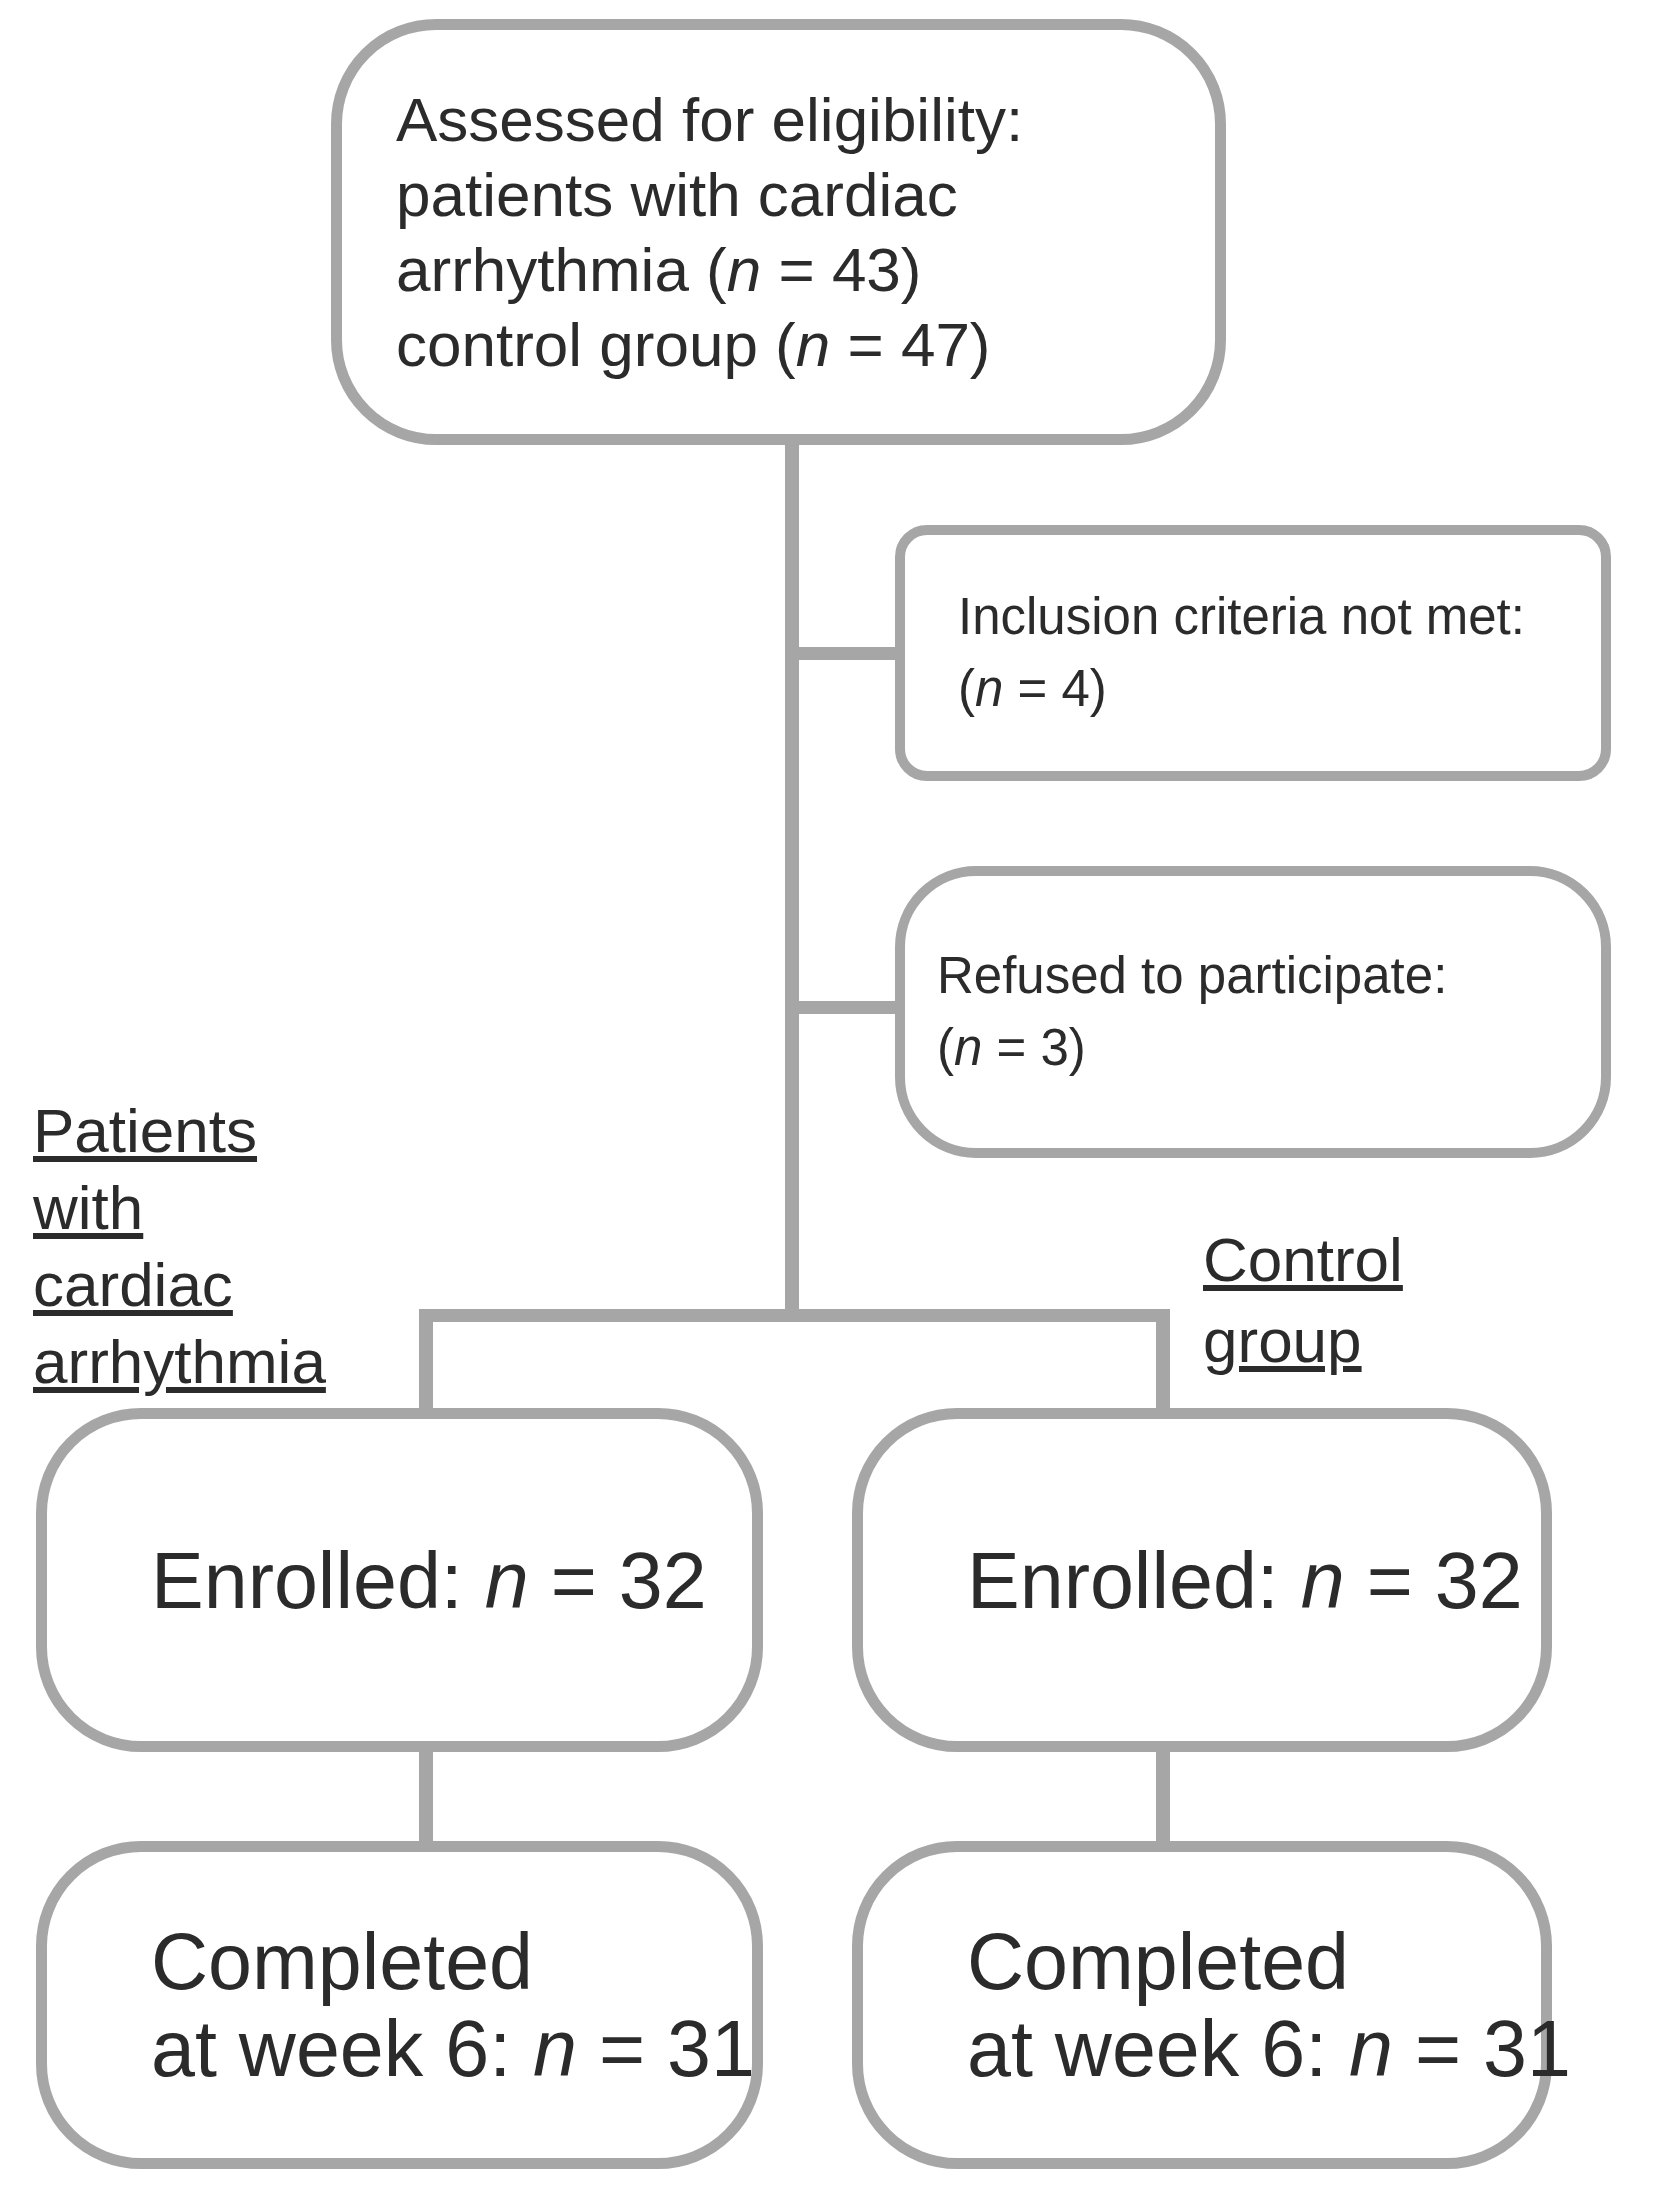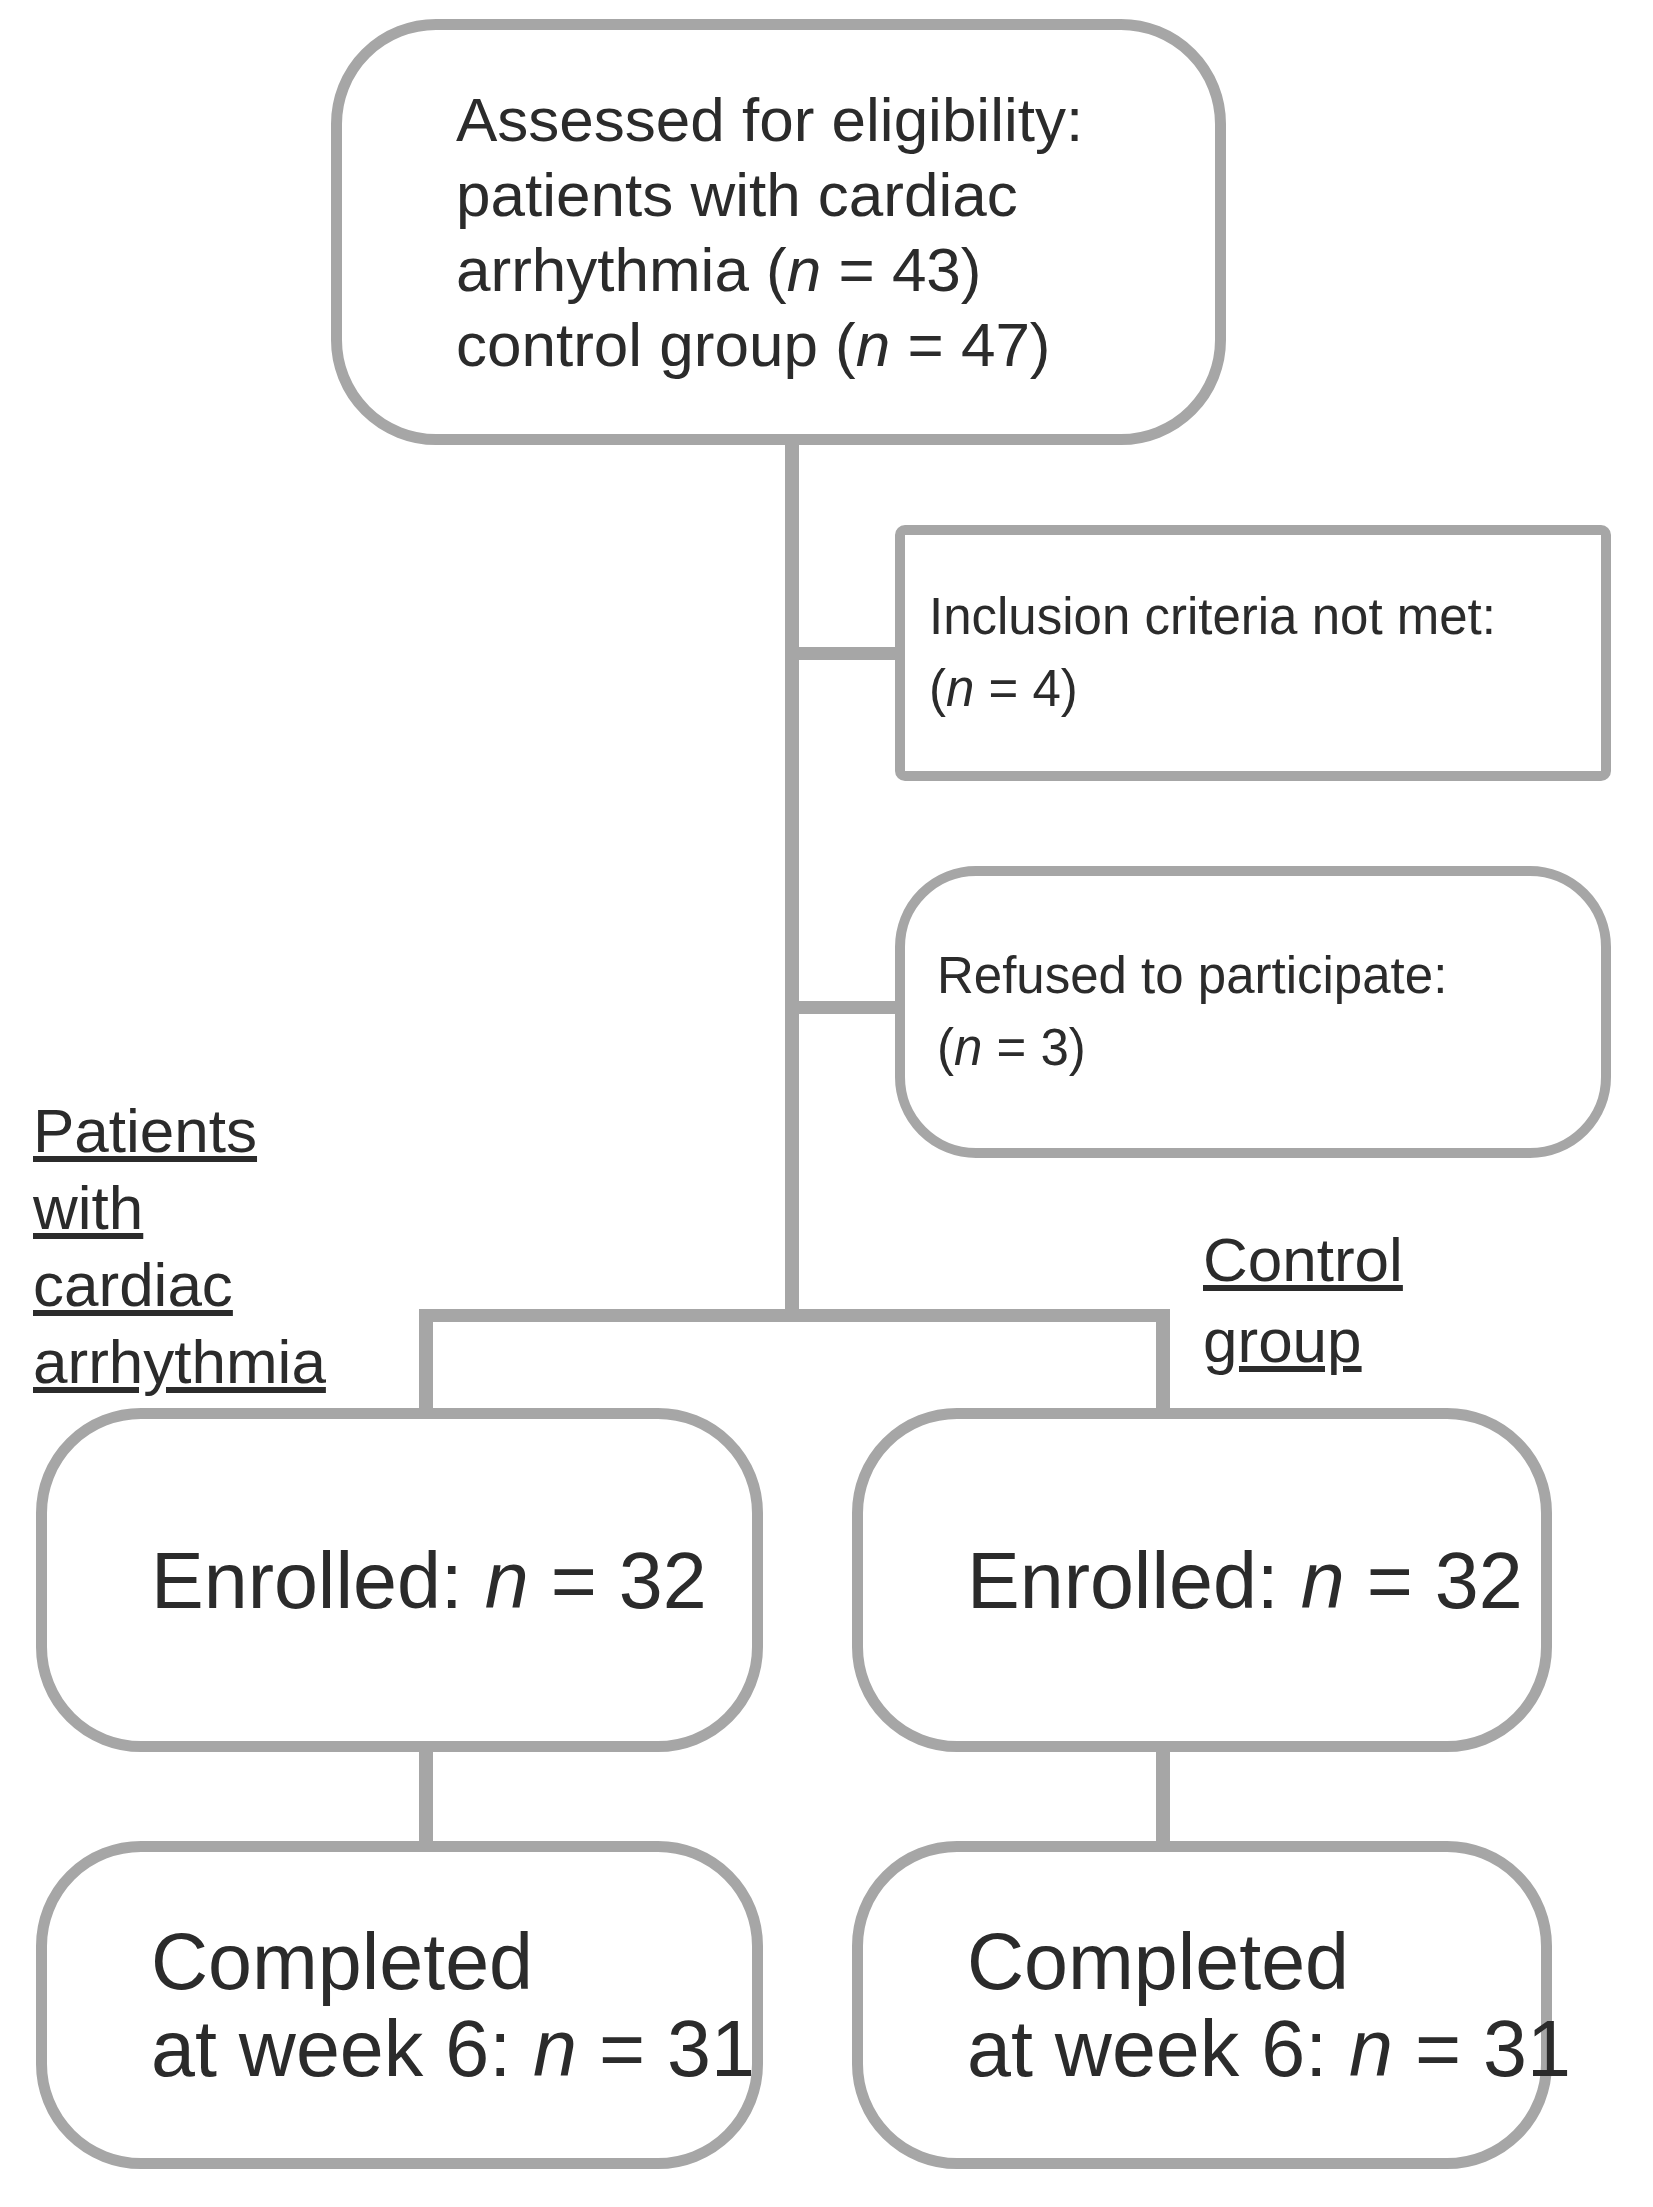--- a/index.html
+++ b/index.html
@@ -20,23 +20,23 @@
     border:11.3px solid #a6a6a6;
     box-sizing:border-box;
     z-index:2;
     display:flex;flex-direction:column;justify-content:center;
   }
   .tline{white-space:nowrap;}
   .it{font-style:italic;}
   .arm-label{position:absolute;z-index:2;text-decoration:underline;}
 
   #box-assessed{left:331px;top:19px;width:895px;height:426px;border-radius:105px;
-    font-size:62px;line-height:75px;padding-left:114px;}
-  #box-inclusion{left:895px;top:525px;width:716px;height:256px;border-radius:10px;border-width:10.4px;
-    font-size:51px;line-height:72px;padding-left:24px;}
+    font-size:62px;line-height:75px;padding-left:54px;}
+  #box-inclusion{left:895px;top:525px;width:716px;height:256px;border-radius:32px;border-width:10.4px;
+    font-size:51px;line-height:72px;padding-left:53px;}
   #box-refused{left:895px;top:866px;width:716px;height:292px;border-radius:81px;border-width:10.4px;
     font-size:51px;line-height:72px;padding-left:32px;}
   #box-enrolled-left{left:36px;top:1408px;width:727px;height:344px;border-radius:105px;
     font-size:79px;line-height:87px;padding-left:104px;}
   #box-enrolled-right{left:852px;top:1408px;width:700px;height:344px;border-radius:105px;
     font-size:79px;line-height:87px;padding-left:104px;}
   #box-completed-left{left:36px;top:1841px;width:727px;height:328px;border-radius:105px;
     font-size:79px;line-height:87px;padding-left:104px;}
   #box-completed-right{left:852px;top:1841px;width:700px;height:328px;border-radius:105px;
     font-size:79px;line-height:87px;padding-left:104px;}

